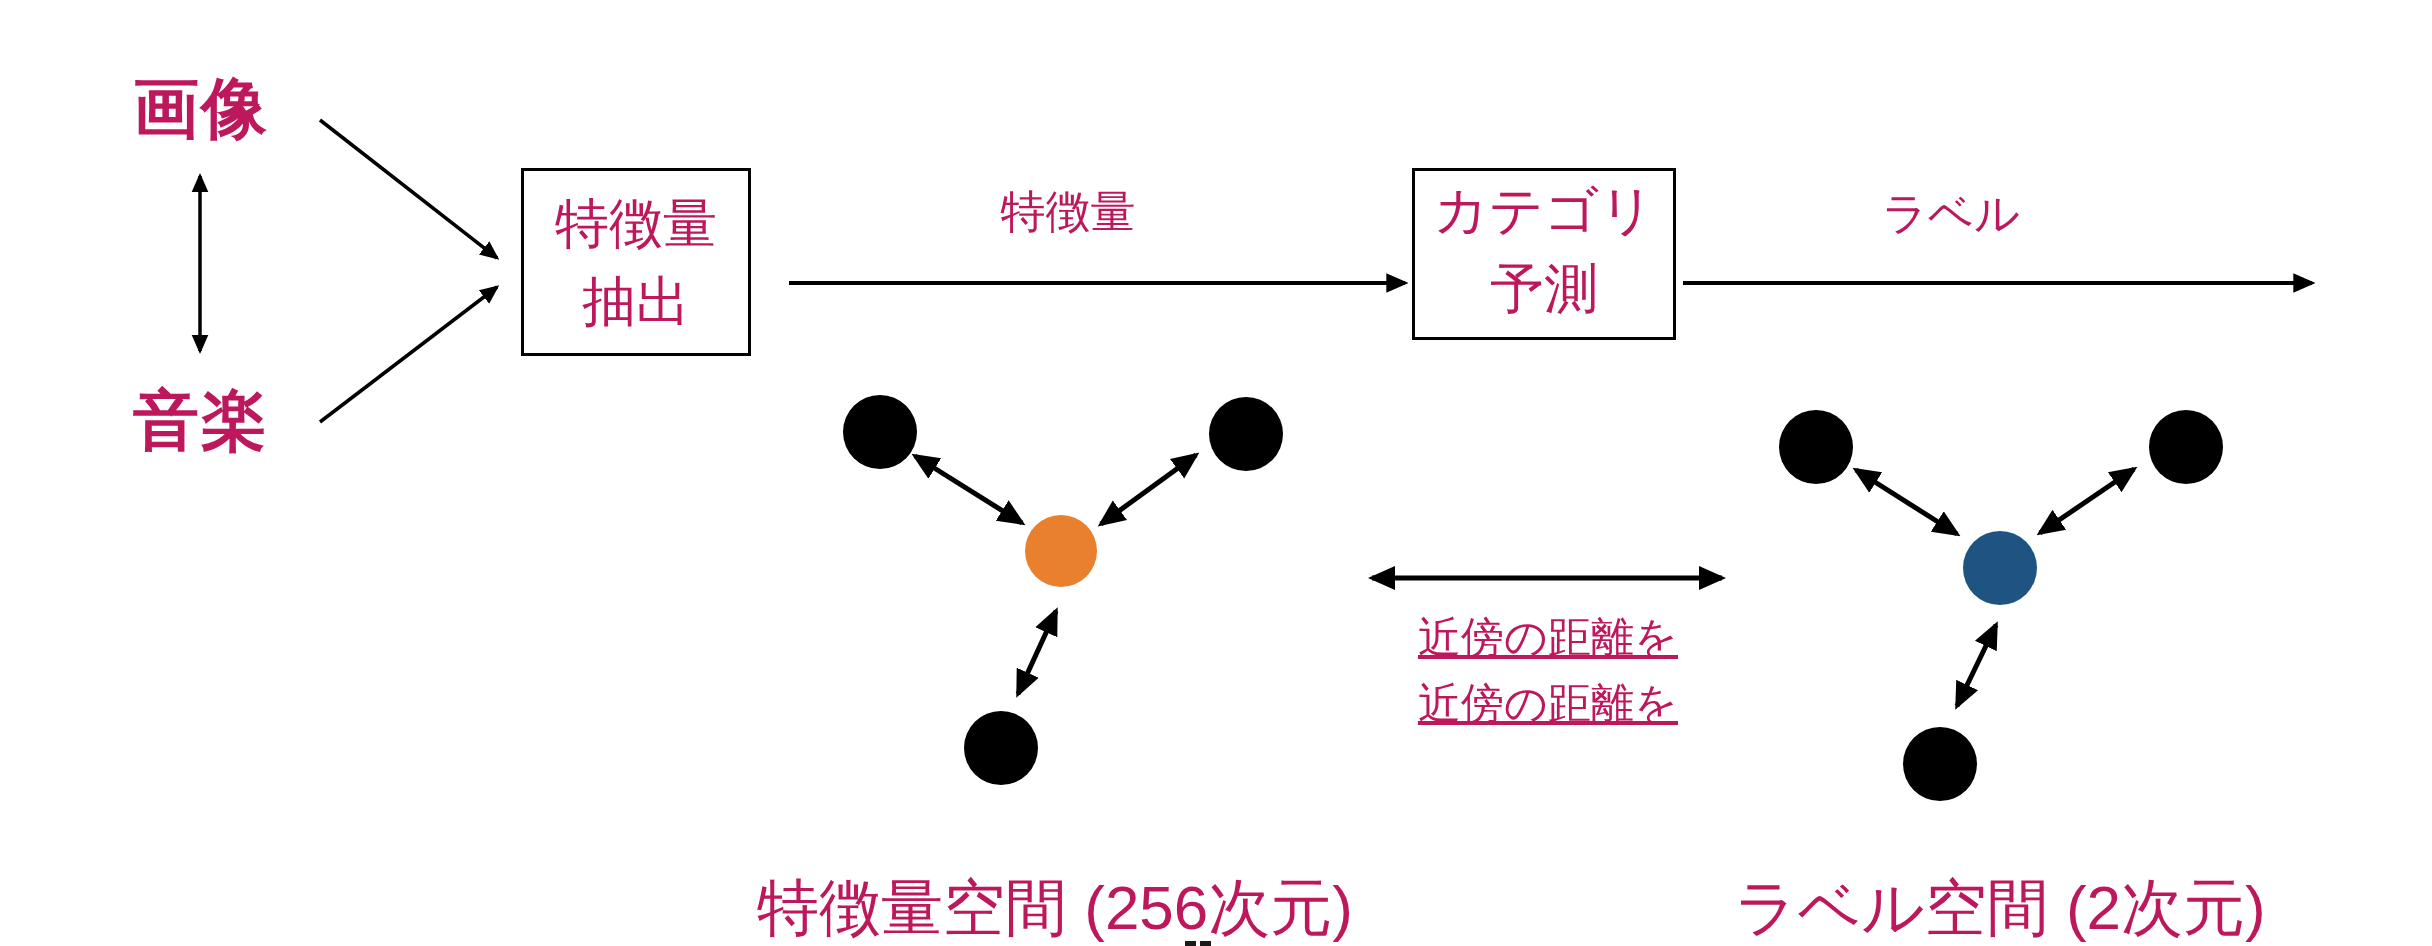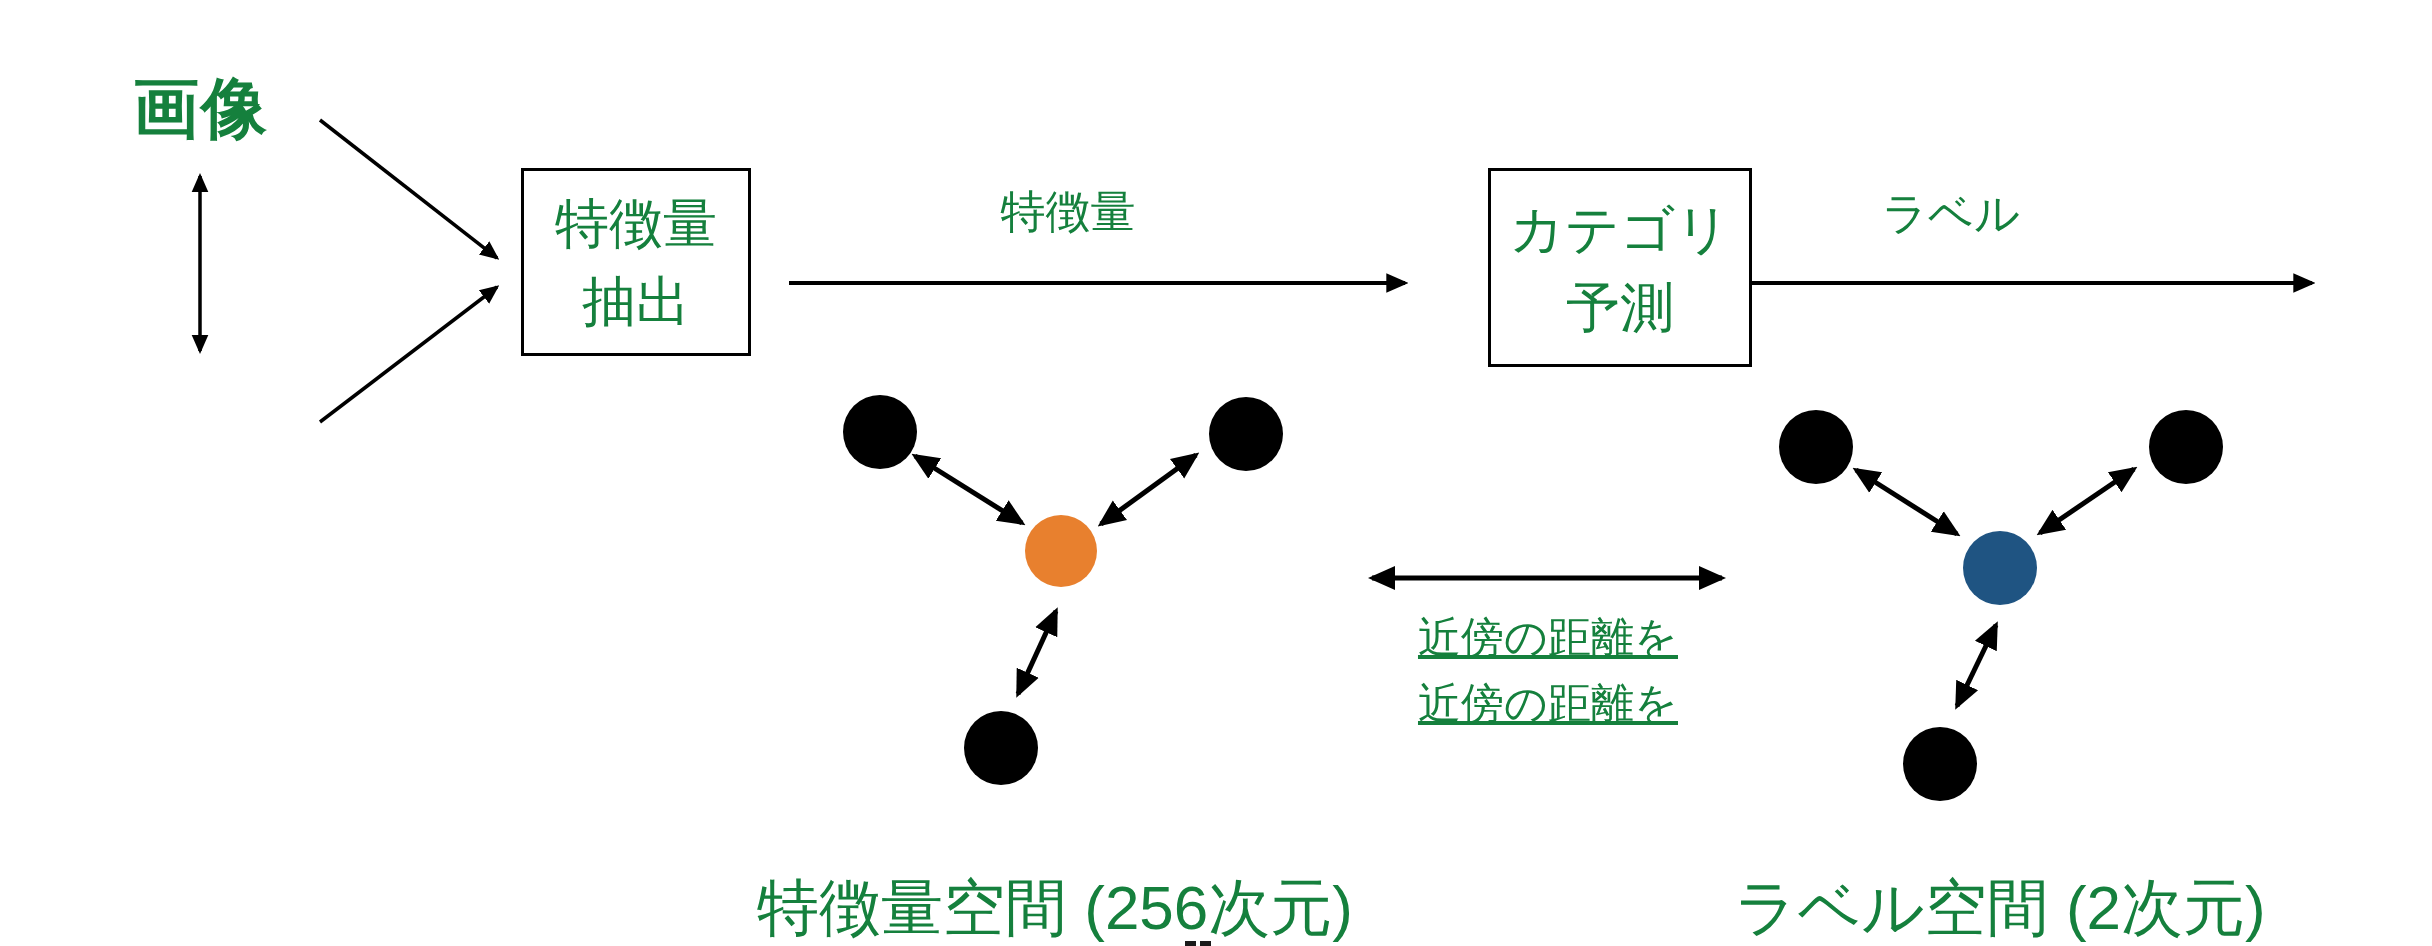--- a/index.html
+++ b/index.html
@@ -6,21 +6,21 @@
     margin: 0;
     padding: 0;
     background: #FFFFFF;
   }
   #canvas {
     position: relative;
     width: 2432px;
     height: 946px;
     background: #FFFFFF;
     font-family: "Liberation Sans", "DejaVu Sans", sans-serif;
-    color: #15803d;
+    color: #be185d;
     overflow: hidden;
   }
   #arrow-layer {
     position: absolute;
     left: 0; top: 0;
     width: 2432px;
     height: 946px;
   }
   .abs { position: absolute; }
   .modality-label {
@@ -38,21 +38,21 @@
     flex-direction: column;
     align-items: center;
     justify-content: center;
     text-align: center;
     font-size: 54px;
     line-height: 78px;
     box-sizing: border-box;
     white-space: nowrap;
   }
   .box-feature-extraction { left: 521px; top: 168px; width: 230px; height: 188px; }
-  .box-category-prediction { left: 1488px; top: 168px; width: 264px; height: 199px; }
+  .box-category-prediction { left: 1412px; top: 168px; width: 264px; height: 172px; font-family: Liberation Mono, monospace; }
   .arrow-label {
     font-size: 45px;
     text-align: center;
     white-space: nowrap;
   }
   .feature-arrow-label { left: 948px; top: 182px; width: 240px; }
   .label-arrow-label { left: 1831px; top: 184px; width: 240px; }
   .mapping-note {
     left: 1347px; top: 604px; width: 402px;
     font-size: 43px;
@@ -113,20 +113,21 @@
     <circle cx="1001" cy="748" r="37" fill="#000000"></circle>
     <circle cx="1061" cy="551" r="36" fill="#E8802E"></circle>
 
     <circle cx="1816" cy="447" r="37" fill="#000000"></circle>
     <circle cx="2186" cy="447" r="37" fill="#000000"></circle>
     <circle cx="1940" cy="764" r="37" fill="#000000"></circle>
     <circle cx="2000" cy="568" r="37" fill="#1F5482"></circle>
   </svg>
 
   <div class="abs modality-label lbl-image">画像</div>
+  <div class="abs modality-label lbl-music">音楽</div>
 
   <div class="abs process-box box-feature-extraction">
     <span>特徴量</span>
     <span>抽出</span>
   </div>
 
   <div class="abs process-box box-category-prediction">
     <span>カテゴリ</span>
     <span>予測</span>
   </div>

